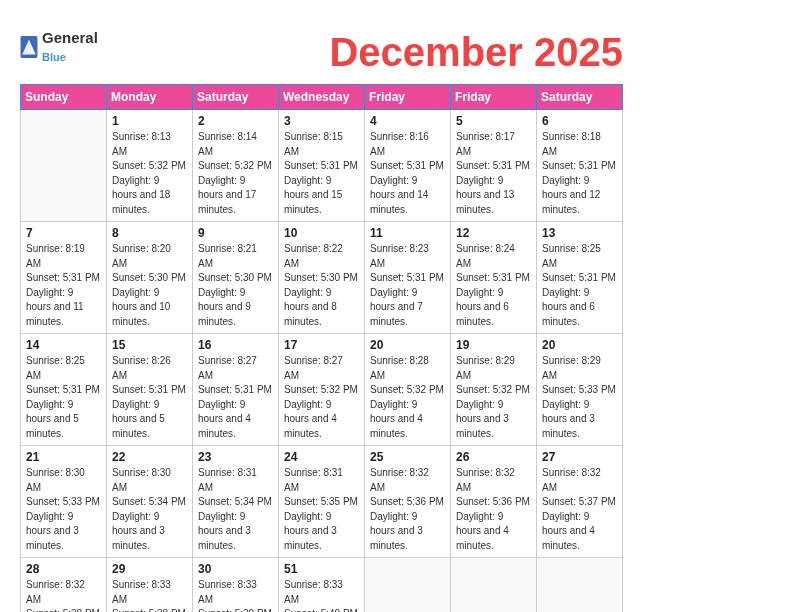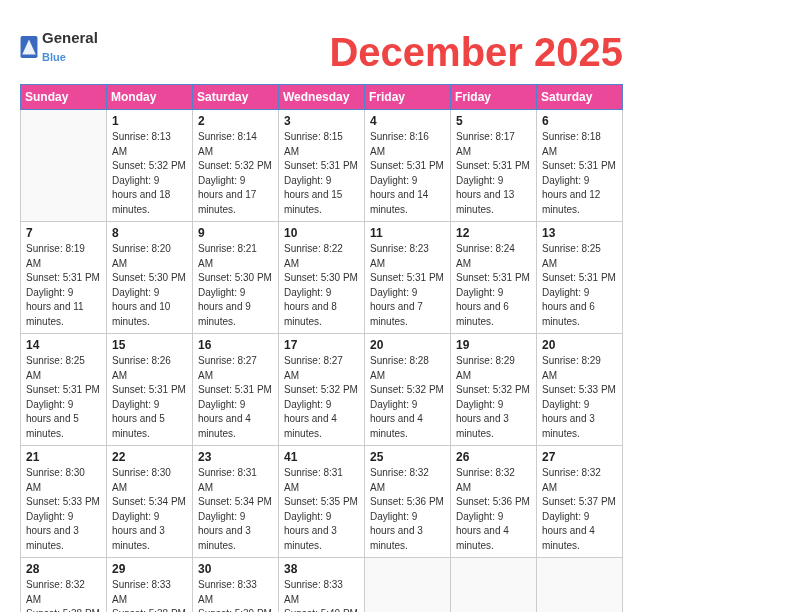--- a/index.html
+++ b/index.html
@@ -224,21 +224,21 @@
           </td>
           <td>
             <div class="day-number">22</div>
             <div class="day-info">Sunrise: 8:30 AM<br>Sunset: 5:34 PM<br>Daylight: 9 hours and 3 minutes.</div>
           </td>
           <td>
             <div class="day-number">23</div>
             <div class="day-info">Sunrise: 8:31 AM<br>Sunset: 5:34 PM<br>Daylight: 9 hours and 3 minutes.</div>
           </td>
           <td>
-            <div class="day-number">41</div>
+            <div class="day-number">24</div>
             <div class="day-info">Sunrise: 8:31 AM<br>Sunset: 5:35 PM<br>Daylight: 9 hours and 3 minutes.</div>
           </td>
           <td>
             <div class="day-number">25</div>
             <div class="day-info">Sunrise: 8:32 AM<br>Sunset: 5:36 PM<br>Daylight: 9 hours and 3 minutes.</div>
           </td>
           <td>
             <div class="day-number">26</div>
             <div class="day-info">Sunrise: 8:32 AM<br>Sunset: 5:36 PM<br>Daylight: 9 hours and 4 minutes.</div>
           </td>
@@ -254,21 +254,21 @@
           </td>
           <td>
             <div class="day-number">29</div>
             <div class="day-info">Sunrise: 8:33 AM<br>Sunset: 5:38 PM<br>Daylight: 9 hours and 5 minutes.</div>
           </td>
           <td>
             <div class="day-number">30</div>
             <div class="day-info">Sunrise: 8:33 AM<br>Sunset: 5:39 PM<br>Daylight: 9 hours and 6 minutes.</div>
           </td>
           <td>
-            <div class="day-number">38</div>
+            <div class="day-number">51</div>
             <div class="day-info">Sunrise: 8:33 AM<br>Sunset: 5:40 PM<br>Daylight: 9 hours and 6 minutes.</div>
           </td>
           <td class="empty"></td>
           <td class="empty"></td>
           <td class="empty"></td>
         </tr>
       </tbody>
   </table>
 </div>
 

